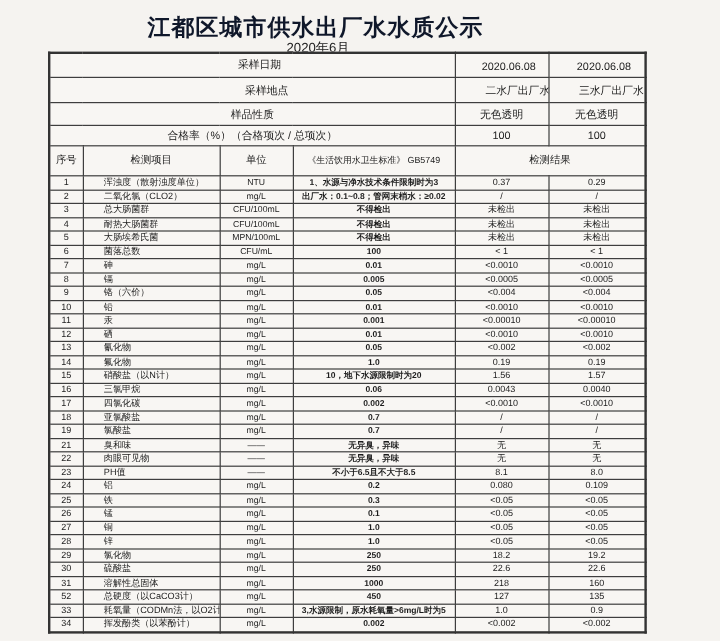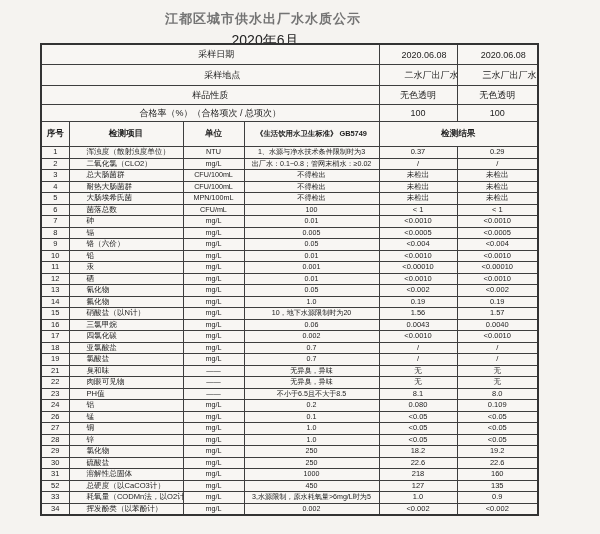--- a/index.html
+++ b/index.html
@@ -5,46 +5,46 @@
   html,body{margin:0;padding:0;}
   body{
     width:600px;height:534px;position:relative;overflow:hidden;
     background:#f5f3f0;
     font-family:"Liberation Sans",sans-serif;
     color:#1e1e1e;
     -webkit-font-smoothing:antialiased;
   }
   .title{
     position:absolute;top:10px;left:103px;width:320px;
-    text-align:center;font-size:13px;font-weight:bold;letter-spacing:1px;color:#737373;
+    text-align:center;font-size:19px;font-weight:bold;letter-spacing:1px;color:#0f172a;
   }
   .subtitle{
     position:absolute;top:32px;left:195px;width:140px;
-    text-align:center;font-size:14px;color:#222;
+    text-align:center;font-size:11px;color:#222;
   }
   table.report{
     position:absolute;top:43px;left:40px;width:497px;
     border-collapse:collapse;table-layout:fixed;
     background:#f8f6f3;
   }
   table.report td{
     border:1px solid #3e3e3e;
     padding:0 1px;overflow:hidden;white-space:nowrap;
     text-align:center;vertical-align:middle;color:#1c1c1c;
   }
   table.report{border:2px solid #333;}
   tr.info-row td{font-size:9px;}
   tr.ir0 td{height:19px;padding-left:13px;}
   tr.ir1 td{height:20px;padding-left:25px;}
   tr.ir2 td{height:18px;}
   tr.ir3 td{height:16px;}
-  tr.head-row td{height:24px;font-size:8.6px;font-weight:bold;}
+  tr.head-row td{height:24px;font-size:8.6px;font-weight:normal;}
   tr.data-row td{height:10.4px;line-height:10.5px;font-size:7.5px;}
   tr.data-row td.item{text-align:left;padding-left:17px;font-size:7.6px;}
-  tr.data-row td.std{font-size:7.1px;}
+  tr.data-row td.std{font-size:7.1px;font-weight:bold;}
   tr.data-row td.unit{font-size:7.2px;}
 </style>
 </head>
 <body>
 
 <div class="title">江都区城市供水出厂水水质公示</div>
 <div class="subtitle">2020年6月</div>
 
 <table class="report">
   <colgroup>
@@ -261,20 +261,28 @@
   </tr>
       <tr class="data-row">
     <td class="seq">24</td>
     <td class="item">铝</td>
     <td class="unit">mg/L</td>
     <td class="std">0.2</td>
     <td class="r1">0.080</td>
     <td class="r2">0.109</td>
   </tr>
       <tr class="data-row">
+    <td class="seq">25</td>
+    <td class="item">铁</td>
+    <td class="unit">mg/L</td>
+    <td class="std">0.3</td>
+    <td class="r1">&lt;0.05</td>
+    <td class="r2">&lt;0.05</td>
+  </tr>
+      <tr class="data-row">
     <td class="seq">26</td>
     <td class="item">锰</td>
     <td class="unit">mg/L</td>
     <td class="std">0.1</td>
     <td class="r1">&lt;0.05</td>
     <td class="r2">&lt;0.05</td>
   </tr>
       <tr class="data-row">
     <td class="seq">27</td>
     <td class="item">铜</td>

